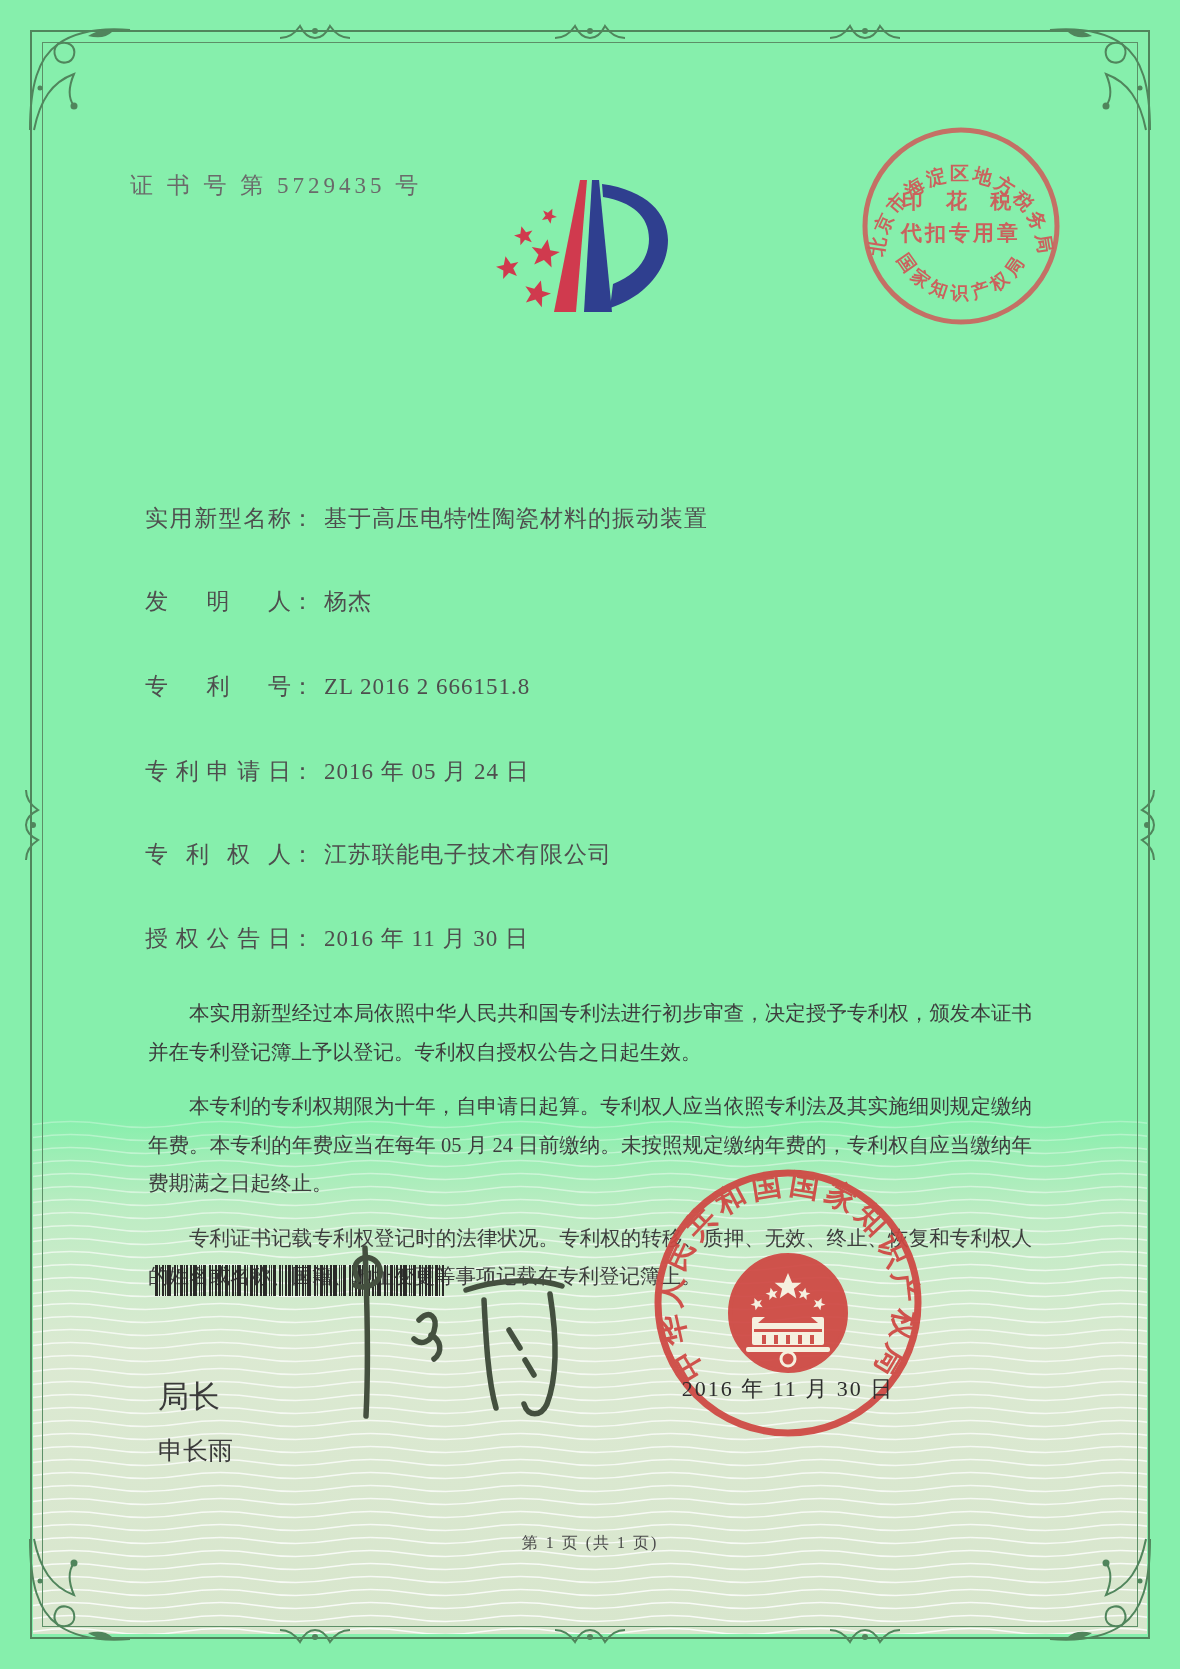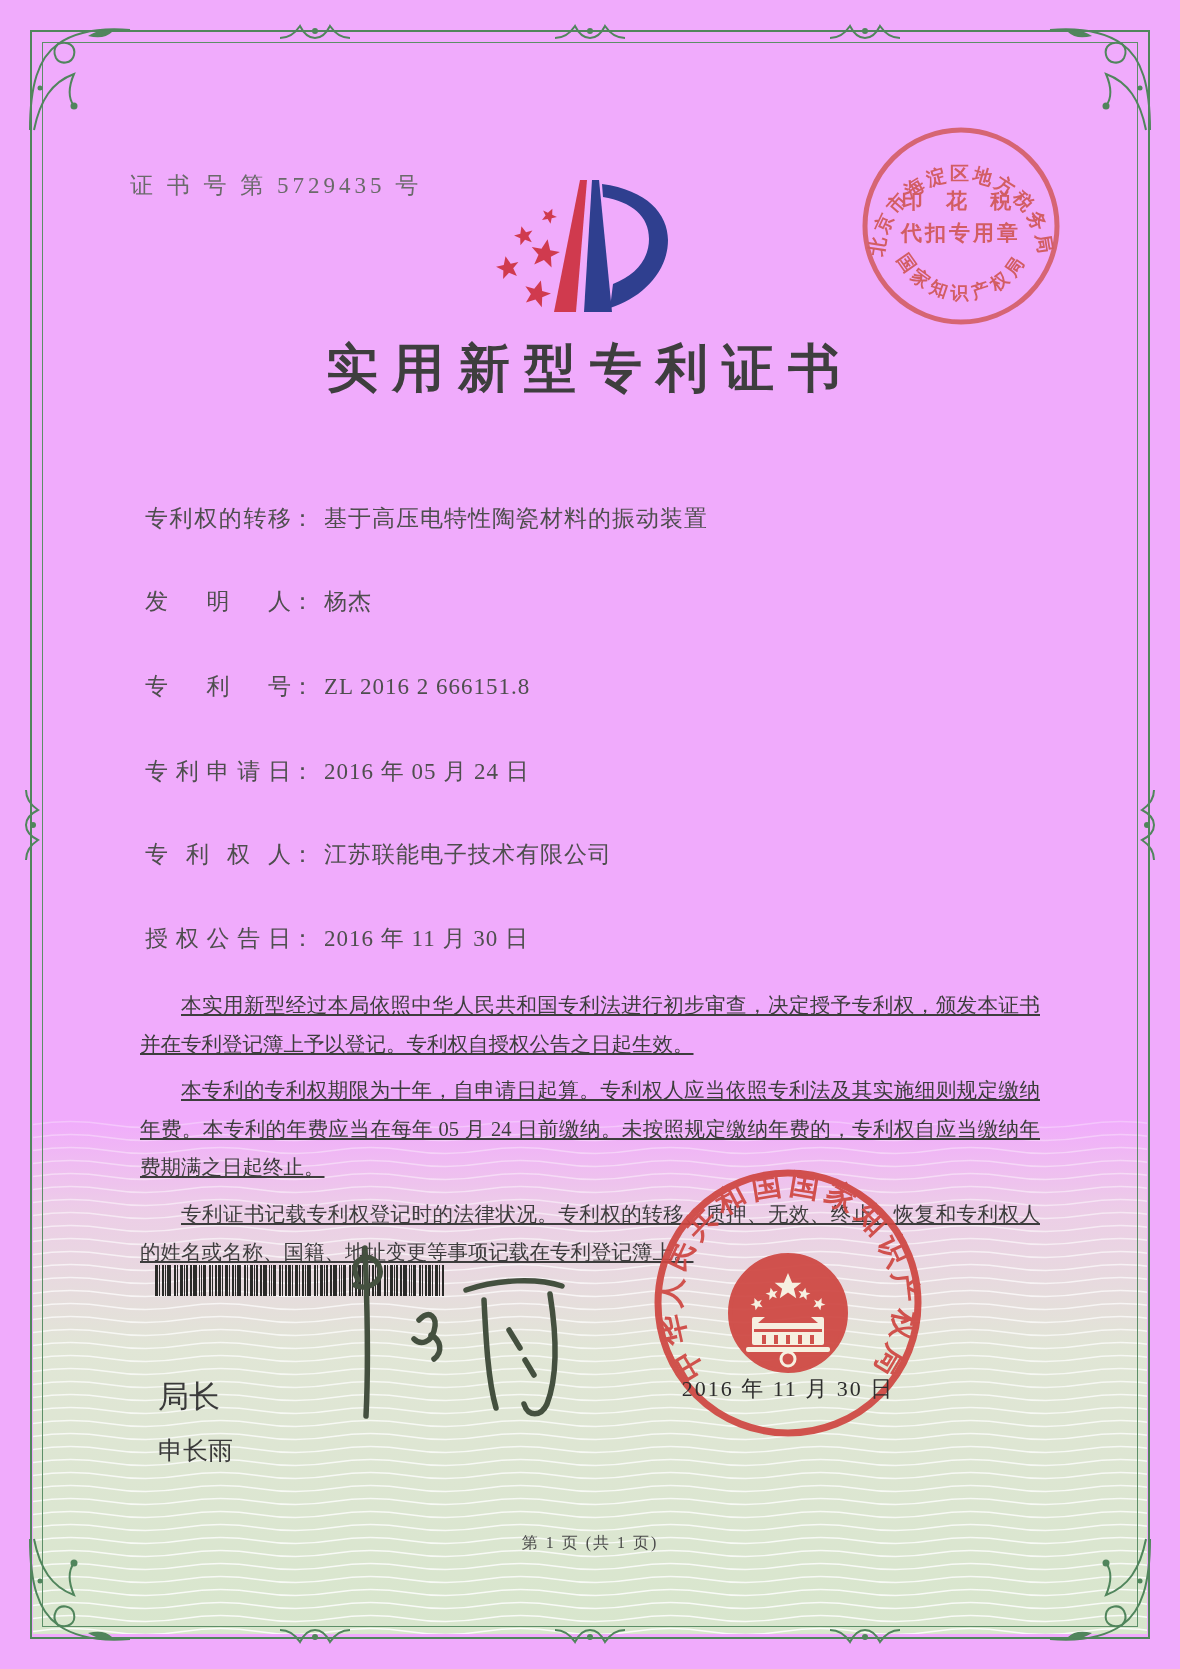--- a/index.html
+++ b/index.html
@@ -1,36 +1,36 @@
 <!DOCTYPE html>
 <html><head>
 <meta charset="utf-8">
 <style>
   html,body{margin:0;padding:0;}
   body{width:1180px;height:1669px;overflow:hidden;background:#e8e8e8;}
-  .page{position:relative;width:1180px;height:1669px;background:#f0abfc;
+  .page{position:relative;width:1180px;height:1669px;background:#86efac;
         font-family:"Liberation Serif","DejaVu Serif",serif;color:#3c3c3c;}
   
   .frame-outer{position:absolute;inset:30px;border:2px solid #50855c;pointer-events:none;}
   .frame-inner{position:absolute;inset:42px;border:1px solid #5c8f67;pointer-events:none;}
   .orn{position:absolute;pointer-events:none;}
   
   .cert-number{position:absolute;left:130px;top:170px;font-size:23px;letter-spacing:4px;color:#6a6a6a;}
   .logo{position:absolute;left:452px;top:146px;}
   .tax-stamp{position:absolute;left:850px;top:116px;opacity:.92;}
   .title{position:absolute;left:0;top:334px;width:100%;text-align:center;
          font-size:52px;font-weight:bold;letter-spacing:14px;color:#3e3e3e;}
   .fields{position:absolute;left:145px;top:0;width:920px;font-size:23px;color:#4e4e4e;}
   .frow{position:absolute;left:0;white-space:nowrap;}
   .flabel{display:inline-block;width:146px;text-align:justify;text-align-last:justify;}
   .fcolon{display:inline-block;margin-right:10px;}
   .fvalue{letter-spacing:1px;}
   .paras{position:absolute;left:132px;top:978px;width:916px;font-size:20.5px;
          line-height:38.5px;text-align:justify;color:#3d3d3d;z-index:2;}
-  .paras p{margin:8px;text-indent:2em;text-decoration:underline;}
+  .paras p{margin:16px;text-indent:2em;}
   .waves{position:absolute;left:33px;top:1118px;z-index:0;}
   .barcode-wrap{position:absolute;left:155px;top:1265px;z-index:2;}
   .director-title{position:absolute;left:158px;top:1376px;font-size:31px;color:#3a3a3a;
                   font-family:"Liberation Sans","DejaVu Sans",sans-serif;z-index:2;}
   .director-name{position:absolute;left:158px;top:1426px;font-size:25px;color:#3a3a3a;
                  font-family:"Liberation Sans","DejaVu Sans",sans-serif;z-index:2;margin-top:8px;}
   .signature{position:absolute;left:288px;top:1238px;z-index:3;}
   .seal{position:absolute;left:648px;top:1163px;z-index:3;}
   .seal-date{position:absolute;left:648px;top:1374px;width:280px;text-align:center;
              font-size:22px;letter-spacing:2px;color:#2d2d2d;z-index:4;}
@@ -151,24 +151,23 @@
     <text font-size="19" font-weight="bold" fill="#d05757" letter-spacing="3" font-family="Liberation Serif, serif">
       <textPath href="#taxTopArc" startOffset="50%" text-anchor="middle">北京市海淀区地方税务局</textPath>
     </text>
     <text font-size="18" font-weight="bold" fill="#d05757" letter-spacing="5" font-family="Liberation Serif, serif">
       <textPath href="#taxBotArc" startOffset="50%" text-anchor="middle">国家知识产权局</textPath>
     </text>
     <text x="111" y="92" text-anchor="middle" font-size="21" font-weight="bold" fill="#d05757" letter-spacing="9" font-family="Liberation Serif, serif">印 花 税</text>
     <text x="111" y="124" text-anchor="middle" font-size="21" font-weight="bold" fill="#d05757" letter-spacing="3" font-family="Liberation Serif, serif">代扣专用章</text>
   </svg>
 
-  <div class="title">实用新型专利证书</div>
 
   <div class="fields">
-    <div class="frow" style="top:503px"><span class="flabel">专利权的转移</span><span class="fcolon">：</span><span class="fvalue">基于高压电特性陶瓷材料的振动装置</span></div>
+    <div class="frow" style="top:503px"><span class="flabel">实用新型名称</span><span class="fcolon">：</span><span class="fvalue">基于高压电特性陶瓷材料的振动装置</span></div>
     <div class="frow" style="top:586px"><span class="flabel">发明人</span><span class="fcolon">：</span><span class="fvalue">杨杰</span></div>
     <div class="frow" style="top:671px"><span class="flabel">专利号</span><span class="fcolon">：</span><span class="fvalue">ZL 2016 2 666151.8</span></div>
     <div class="frow" style="top:756px"><span class="flabel">专利申请日</span><span class="fcolon">：</span><span class="fvalue">2016 年 05 月 24 日</span></div>
     <div class="frow" style="top:839px"><span class="flabel">专利权人</span><span class="fcolon">：</span><span class="fvalue">江苏联能电子技术有限公司</span></div>
     <div class="frow" style="top:923px"><span class="flabel">授权公告日</span><span class="fcolon">：</span><span class="fvalue">2016 年 11 月 30 日</span></div>
   </div>
 
   <div class="paras">
     <p>本实用新型经过本局依照中华人民共和国专利法进行初步审查，决定授予专利权，颁发本证书并在专利登记簿上予以登记。专利权自授权公告之日起生效。</p>
     <p>本专利的专利权期限为十年，自申请日起算。专利权人应当依照专利法及其实施细则规定缴纳年费。本专利的年费应当在每年 05 月 24 日前缴纳。未按照规定缴纳年费的，专利权自应当缴纳年费期满之日起终止。</p>

